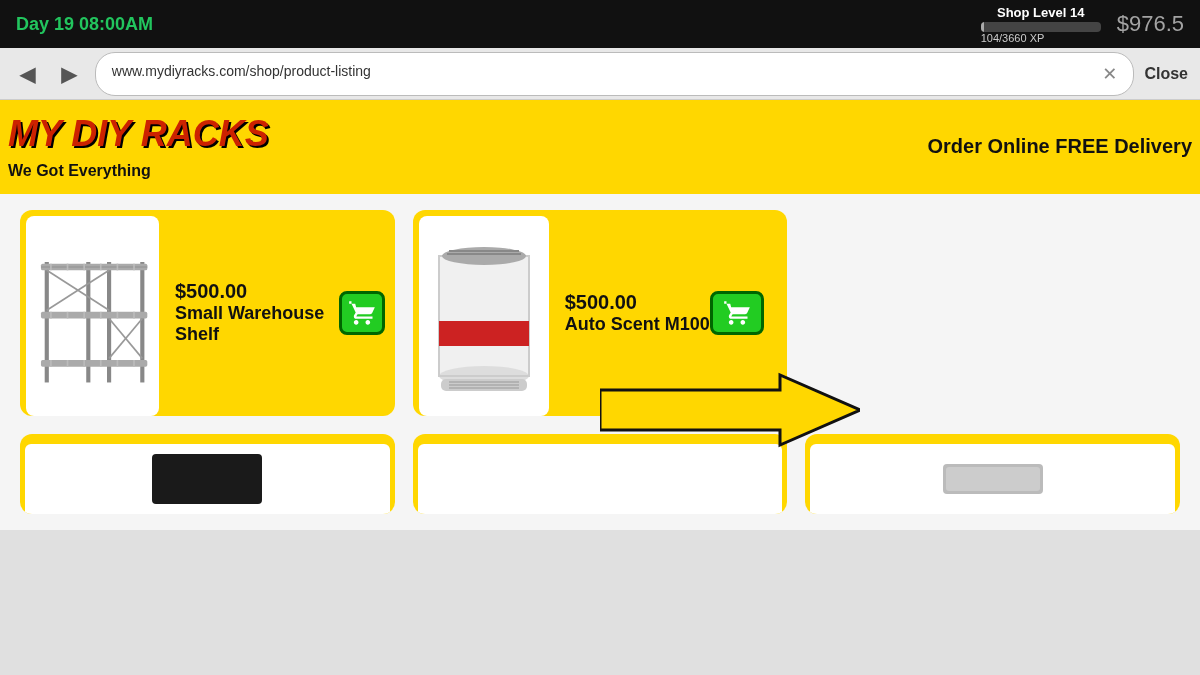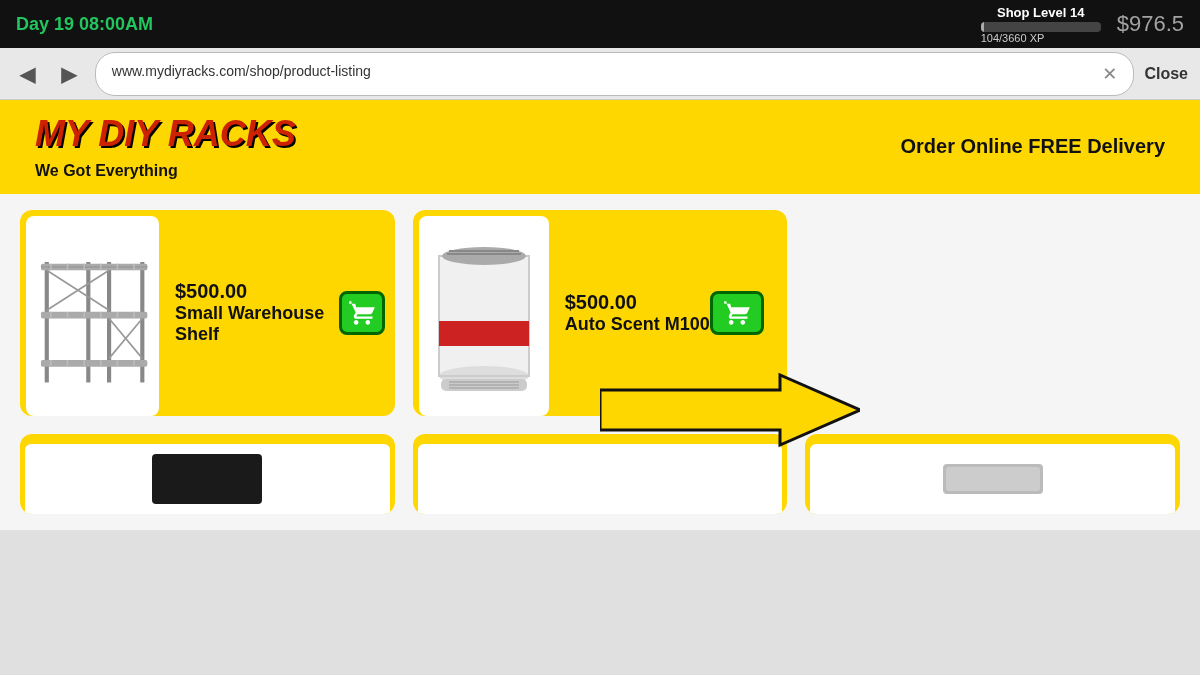--- a/index.html
+++ b/index.html
@@ -108,21 +108,21 @@
       border: none;
       font-size: 16px;
       color: #333;
       cursor: pointer;
       font-weight: bold;
     }
 
     
     .store-header {
       background: #FFD700;
-      padding: 14px 35px;
+      padding: 14px 8px;
       display: flex;
       align-items: center;
       justify-content: space-between;
     }
     .store-brand {
       display: flex;
       flex-direction: column;
     }
     .store-title {
       font-size: 36px;

